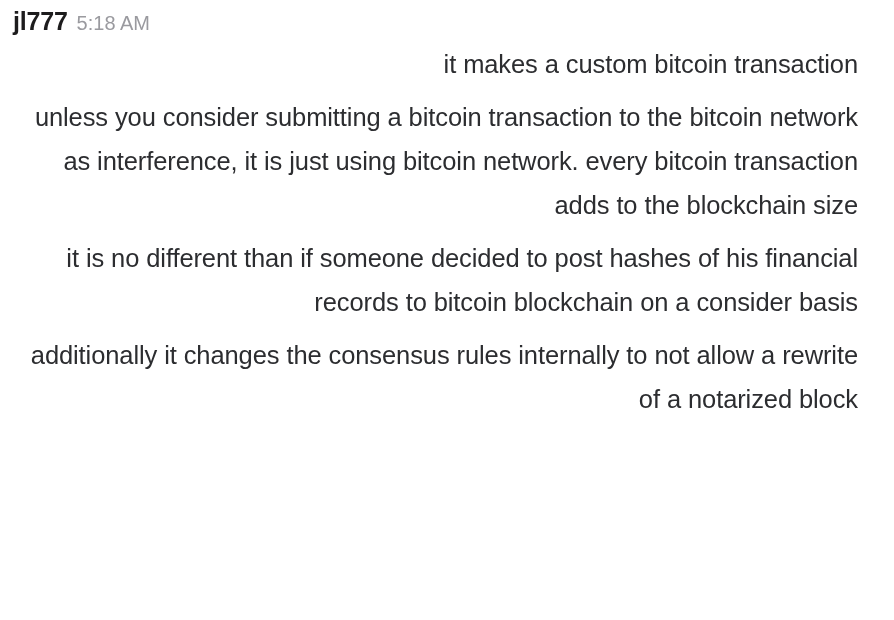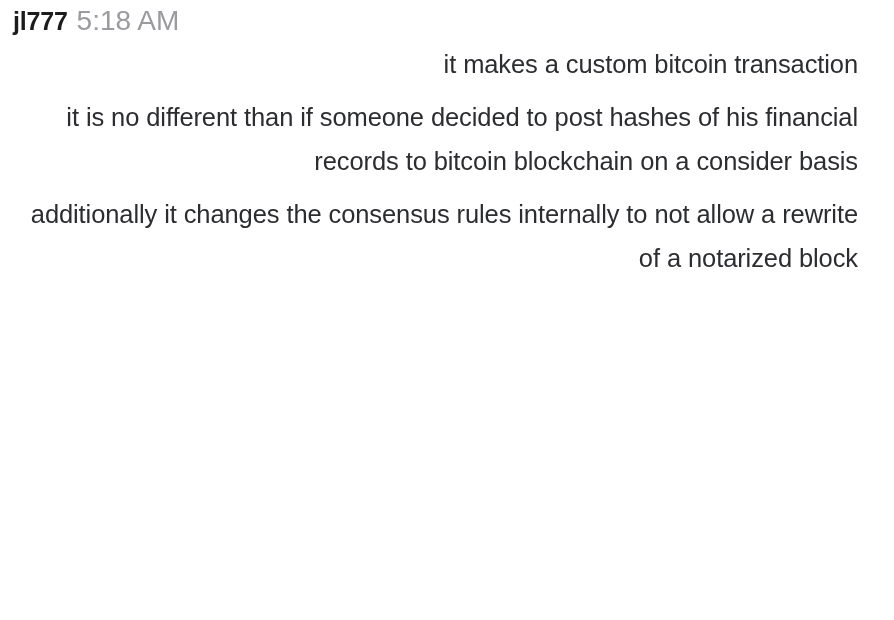--- a/index.html
+++ b/index.html
@@ -33,21 +33,21 @@
 
   .username {
     font-size: 25px;
     font-weight: bold;
     color: #1d1c1d;
     letter-spacing: -0.2px;
     line-height: 30px;
   }
 
   .timestamp {
-    font-size: 28px;
+    font-size: 20px;
     font-weight: normal;
     color: #9a9a9f;
     line-height: 30px;
     letter-spacing: 0px;
     text-align: center;
   }
 
   .message-body {
     margin-top: 2px;
     text-align: right;
@@ -73,17 +73,18 @@
 
 <div class="message">
 
   <div class="message-header">
     <span class="username">jl777</span>
     <span class="timestamp">5:18 AM</span>
   </div>
 
   <div class="message-body">
     <p class="para">it makes a custom bitcoin transaction</p>
+    <p class="para">unless you consider submitting a bitcoin transaction to the bitcoin network as interference, it is just using bitcoin network. every bitcoin transaction adds to the blockchain size</p>
     <p class="para">it is no different than if someone decided to post hashes of his financial records to bitcoin blockchain on a consider basis</p>
     <p class="para">additionally it changes the consensus rules internally to not allow a rewrite of a notarized block</p>
   </div>
 
 </div>
 
 </body></html>

